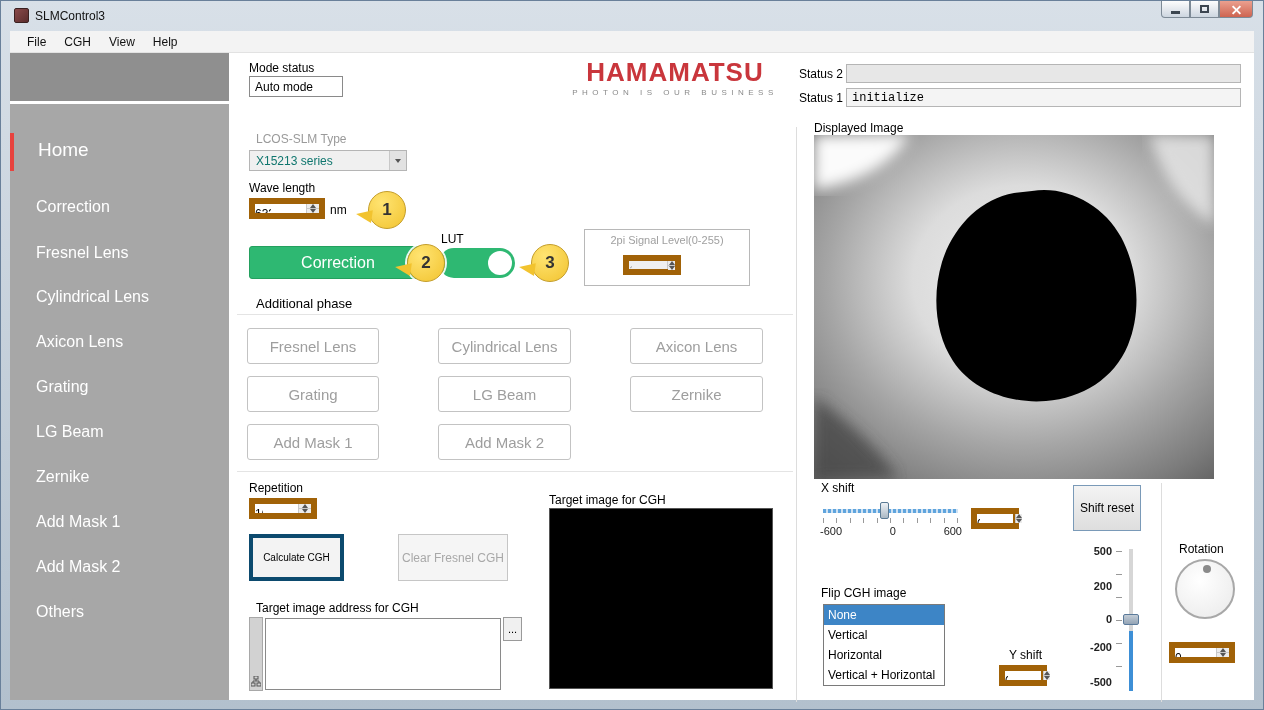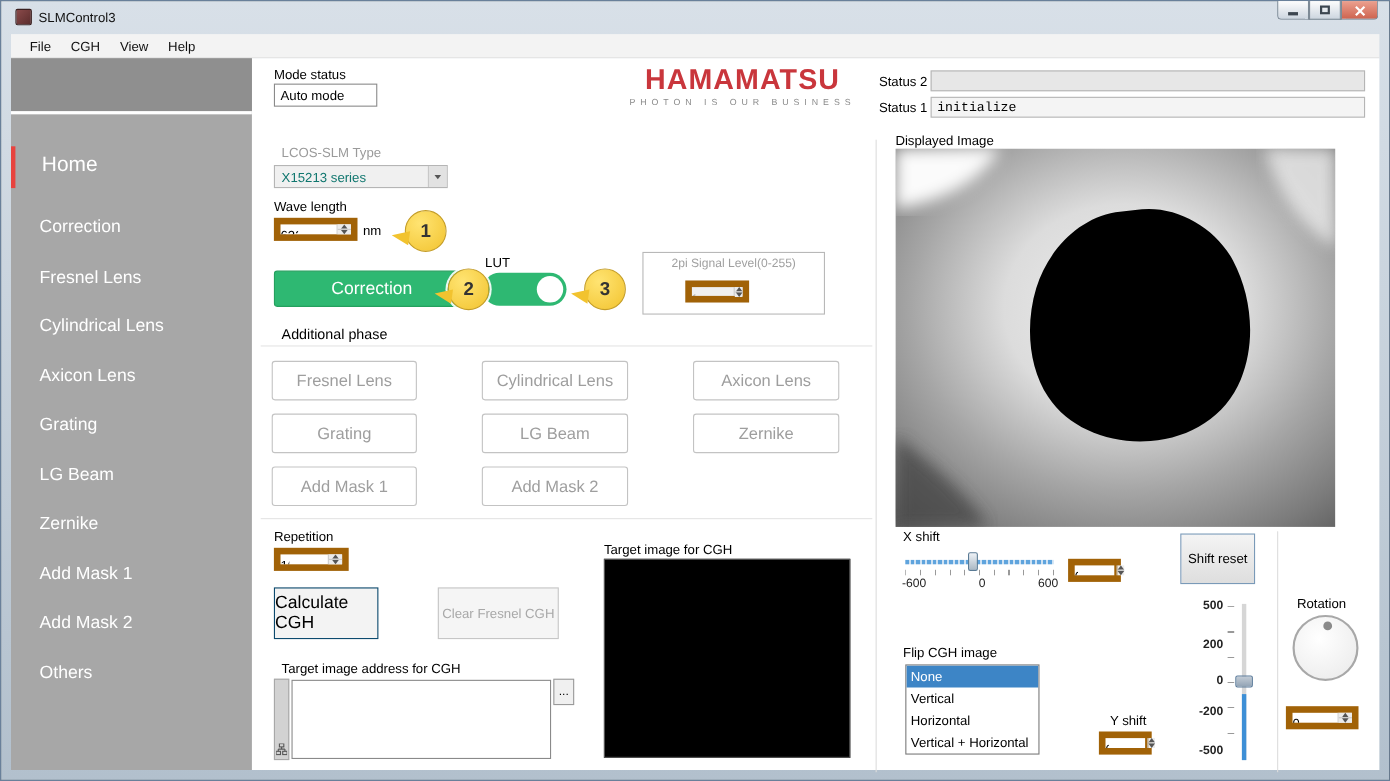--- a/index.html
+++ b/index.html
@@ -97,21 +97,21 @@
   .groupbox { position:absolute; left:574px; top:176px; width:166px; height:57px;
               border:1px solid #b8b8b8; }
   .groupbox .gb-label { position:absolute; top:4px; width:100%; text-align:center; font-size:11px;
               color:#a0a0a0; }
   .phase-btn { position:absolute; height:36px; background:#fff; border:1px solid #c3c3c3;
                border-radius:3px; color:#9e9e9e; font-size:15px; display:flex; align-items:center;
                justify-content:center; }
   .hr { position:absolute; left:227px; width:556px; height:1px; background:#e4e4e4; }
   .vdiv { position:absolute; width:1px; background:#ddd; }
   .calc-btn { position:absolute; left:239px; top:481px; width:95px; height:47px; background:#f3f3f3;
-              border:1px solid #0c4a6e; font-size:16px; color:#000; display:flex; align-items:center;
+              border:4px solid #0c4a6e; font-size:10px; color:#000; display:flex; align-items:center;
               justify-content:center; }
   .clear-btn { position:absolute; left:388px; top:481px; width:110px; height:47px; background:#f5f5f5;
               border:1px solid #c6c6c6; font-size:12px; color:#a8a8a8; display:flex; align-items:center;
               justify-content:center; }
   .icon-strip { position:absolute; left:239px; top:564px; width:14px; height:74px; background:#d2d2d2;
               border:1px solid #a8a8a8; display:flex; align-items:flex-end; justify-content:center;
               padding-bottom:3px; }
   .addr-area { position:absolute; left:255px; top:565px; width:236px; height:72px; background:#fff;
               border:1px solid #8a8a8a; font-size:12px; padding:2px 4px; }
   .browse-btn { position:absolute; left:493px; top:564px; width:19px; height:24px; background:#f0f0f0;

